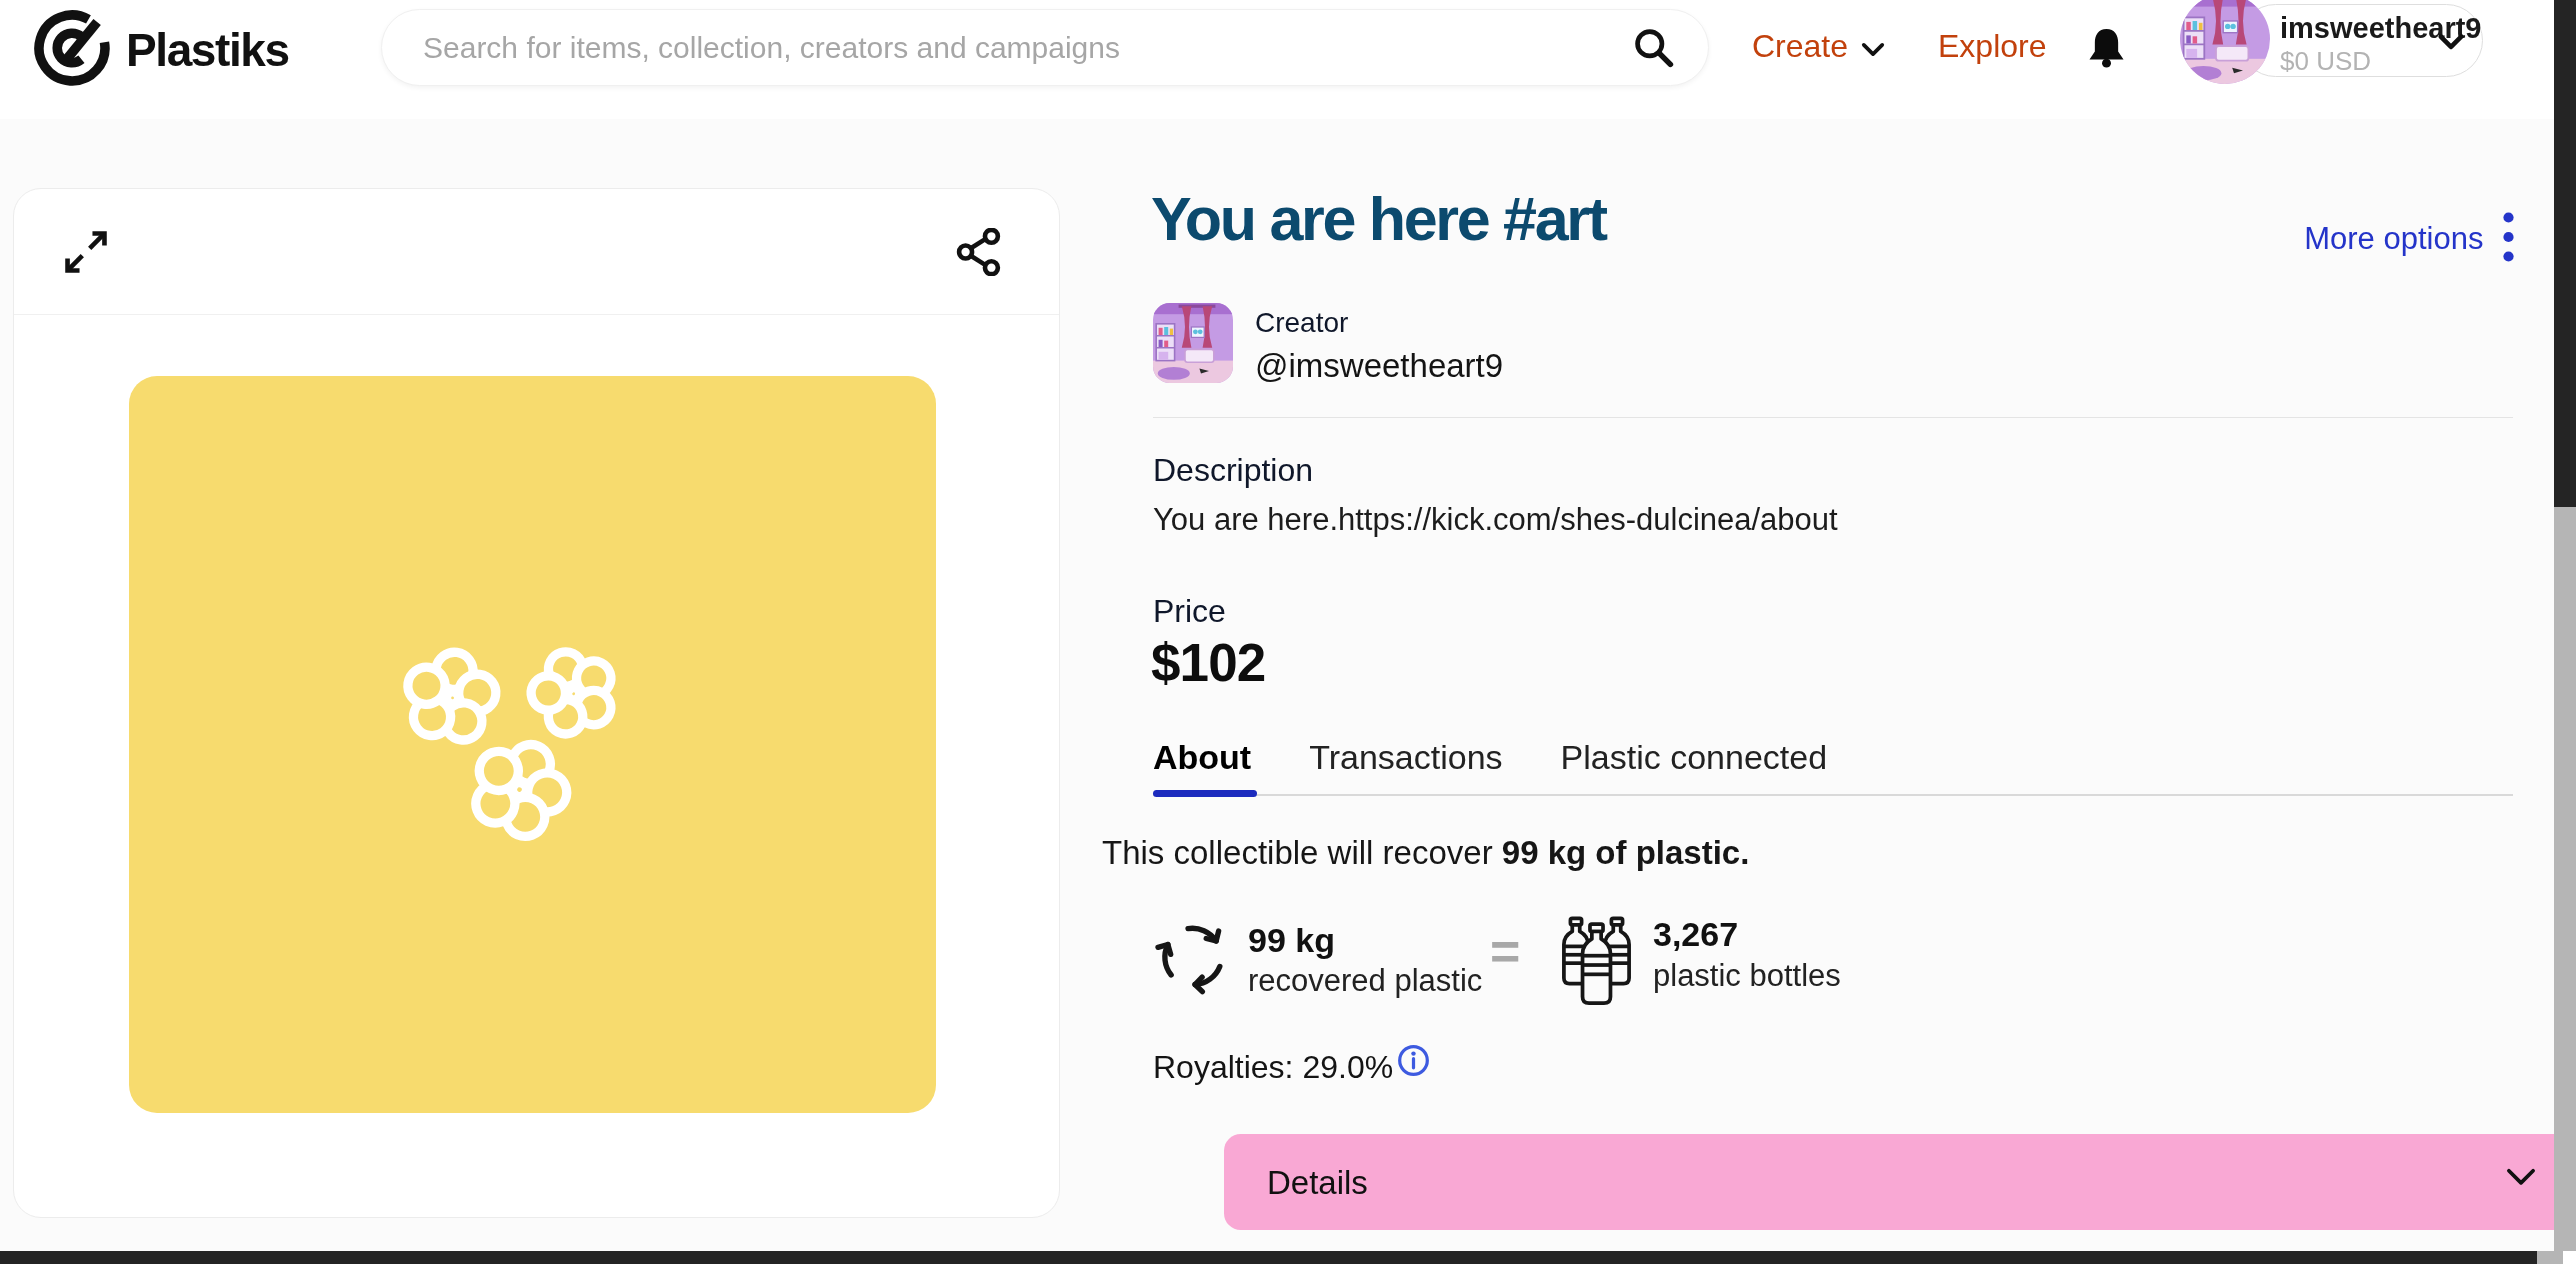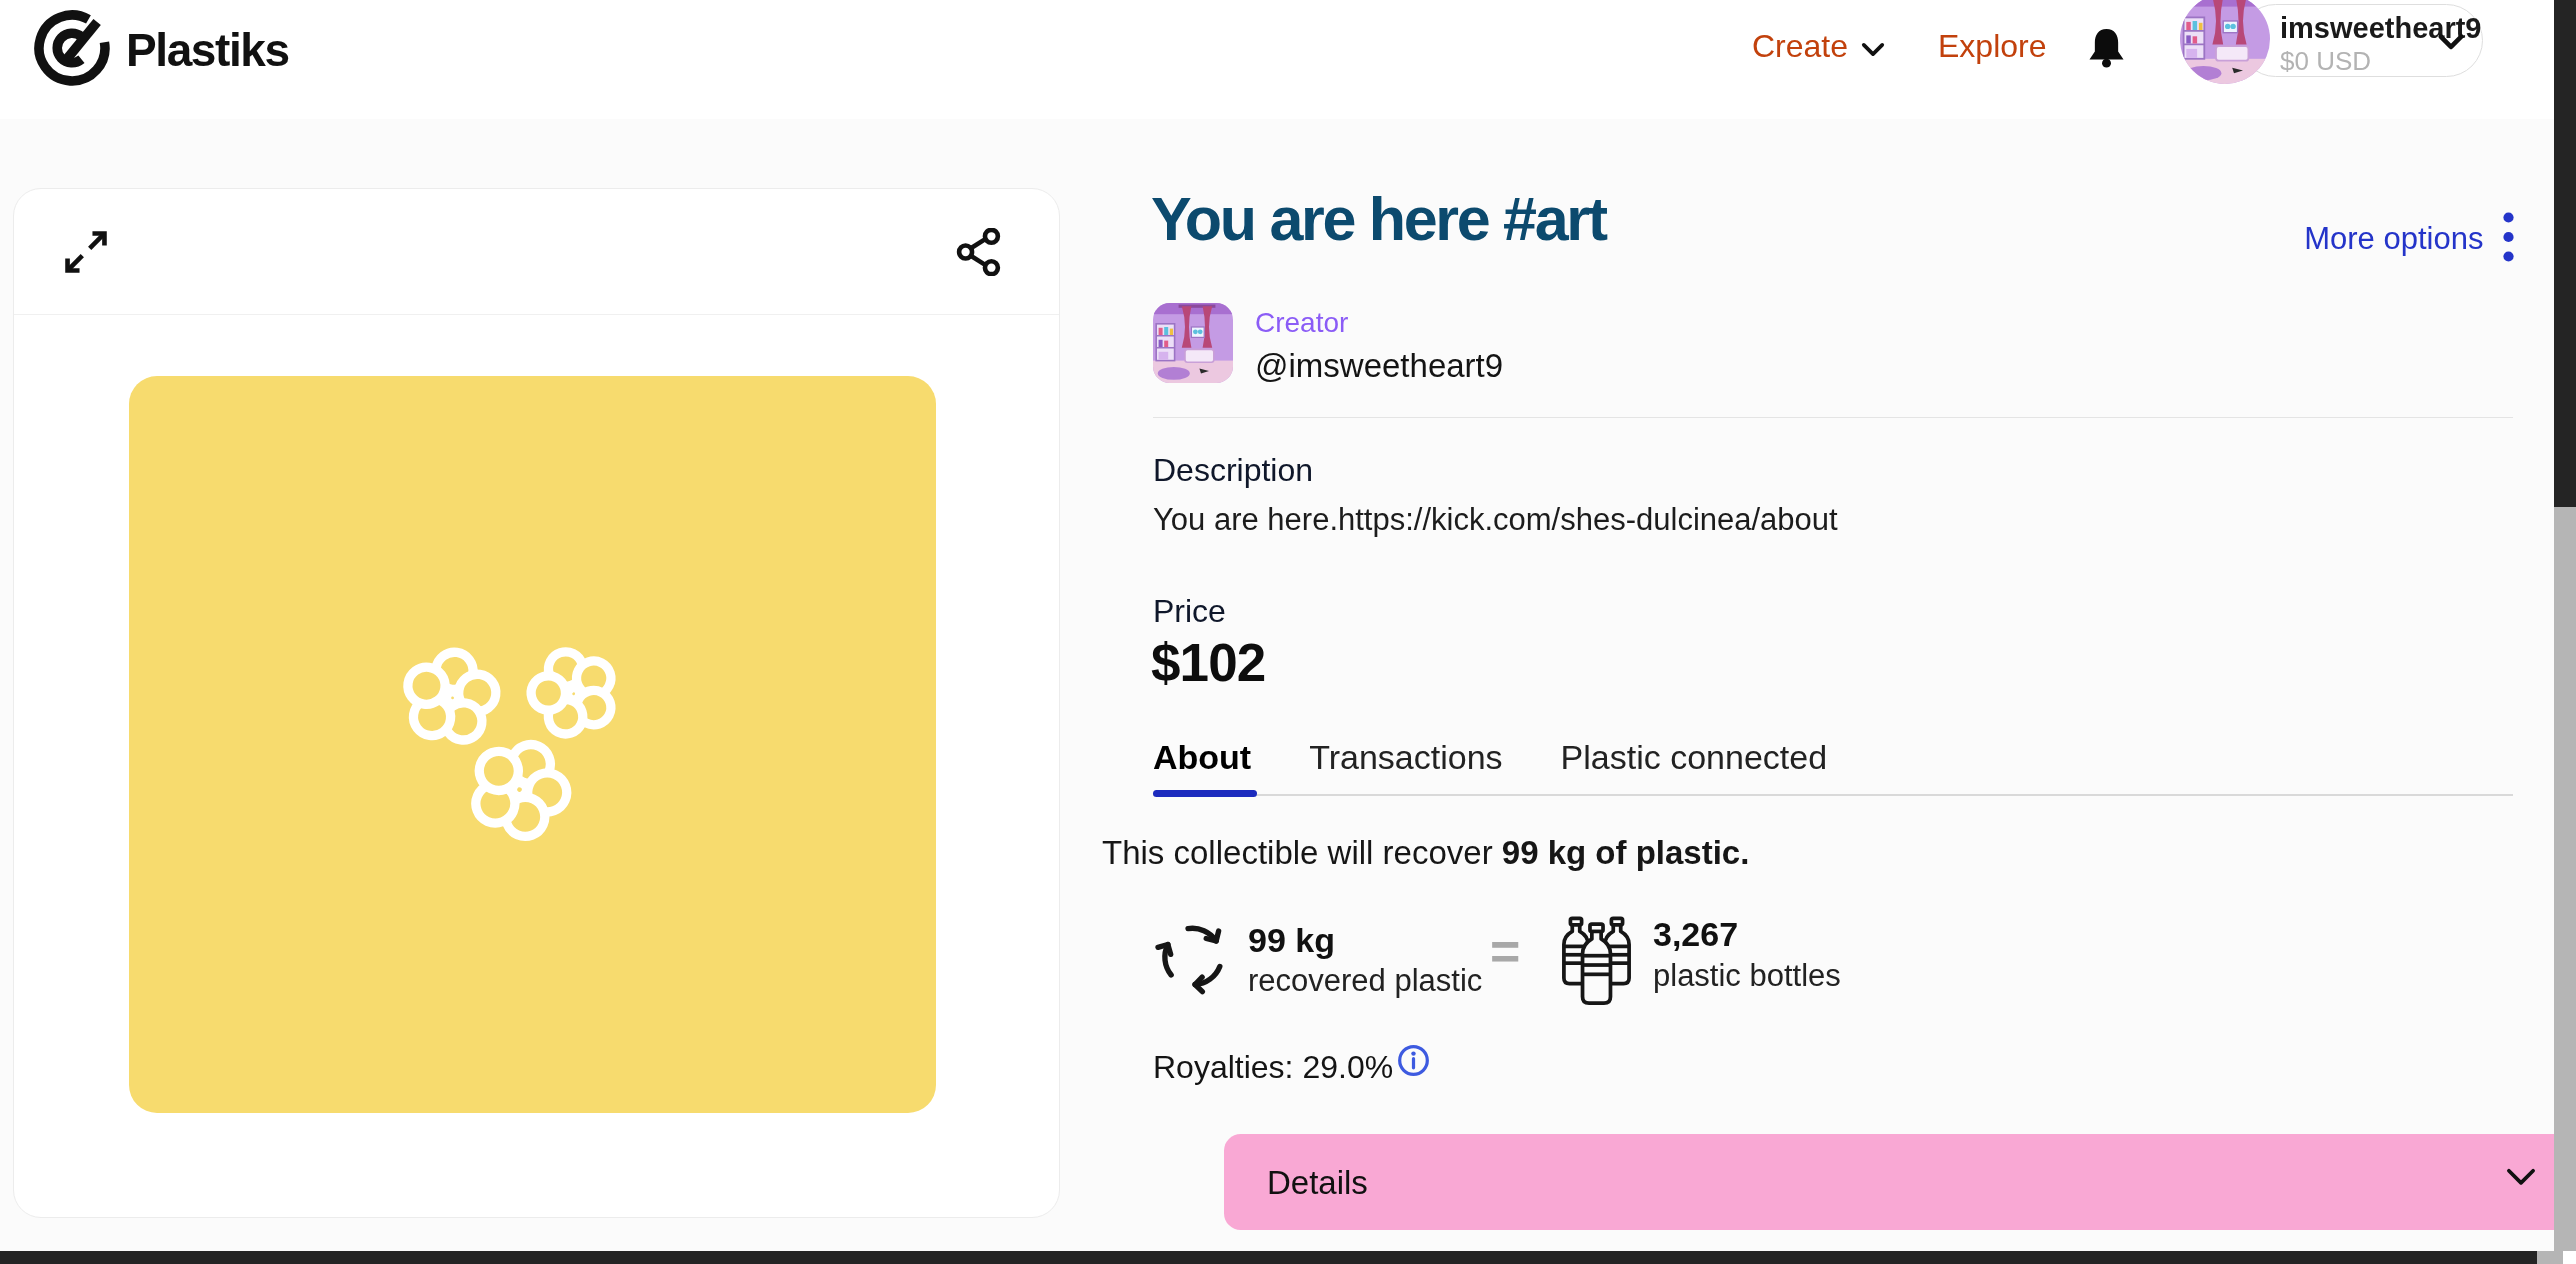--- a/index.html
+++ b/index.html
@@ -45,21 +45,21 @@
              border-radius:28px; overflow:hidden; }
 
   
   .title { position:absolute; left:1151px; top:186px; font-size:61px; line-height:67px; font-weight:bold;
            letter-spacing:-2.3px; color:#0c4a6e; z-index:1; }
   .more-options { position:absolute; top:210px; right:61px; display:flex; align-items:center; gap:18.6px;
                   background:transparent; border:none; cursor:pointer; z-index:2; }
   .more-options-label { font-size:31px; color:#2434c9; }
   .creator-row { position:absolute; left:1153px; top:303px; display:flex; gap:22px; cursor:pointer; z-index:1; }
   .creator-avatar { width:80px; height:80px; border-radius:16.7px; overflow:hidden; flex:0 0 auto; }
-  .creator-label { font-size:28px; color:#8b5cf6; margin-top:3.7px; }
+  .creator-label { font-size:28px; color:#0f172a; margin-top:3.7px; }
   .creator-handle { font-size:33px; color:#141414; margin-top:8.4px; }
   .hr1 { position:absolute; left:1153px; top:417px; width:1360px; height:0.9px; background:#e4e4e4; z-index:1; }
   .section-label { position:absolute; left:1153px; font-size:32px; color:#0f172a; z-index:1; }
   .desc-label { top:452px; }
   .desc-text { position:absolute; left:1153px; top:502px; font-size:31px; color:#1c1c1c; z-index:1;text-align:center; }
   .price-label { top:593px; }
   .price-value { position:absolute; left:1151px; top:632px; font-size:53px; font-weight:bold; color:#0d0d0d;
                  letter-spacing:-0.9px; z-index:1; }
 
   
@@ -109,20 +109,29 @@
       <span>
         <svg width="78" height="78" viewBox="0 0 90 90">
           <path d="M 82.4 38.4 A 38 38 0 1 1 64 12.1" fill="none" stroke="#111" stroke-width="11"></path>
           <path d="M 55.9 58 A 17 17 0 1 1 55.9 32" fill="none" stroke="#111" stroke-width="11"></path>
           <path d="M 38 59 L 74 15" stroke="#111" stroke-width="11"></path>
         </svg>
       </span>
       <span class="logo-text">Plastiks</span>
     </div>
 
+    <div class="search-pill">
+      <input class="search-input" type="text" placeholder="Search for items, collection, creators and campaigns" style="">
+      <button class="search-btn">
+        <svg width="45" height="45" viewBox="0 0 48 48">
+          <circle cx="20" cy="20" r="13" fill="none" stroke="#111" stroke-width="5"></circle>
+          <line x1="30" y1="30" x2="42" y2="42" stroke="#111" stroke-width="6" stroke-linecap="round"></line>
+        </svg>
+      </button>
+    </div>
 
     <div class="nav-link nav-create">
       <span>Create</span>
       <span>
         <svg width="24" height="15" viewBox="0 0 26 16">
             <polyline points="3,3 13,13 23,3" fill="none" stroke="#111" stroke-width="4" stroke-linecap="round" stroke-linejoin="round"></polyline>
           </svg>
       </span>
     </div>
 

